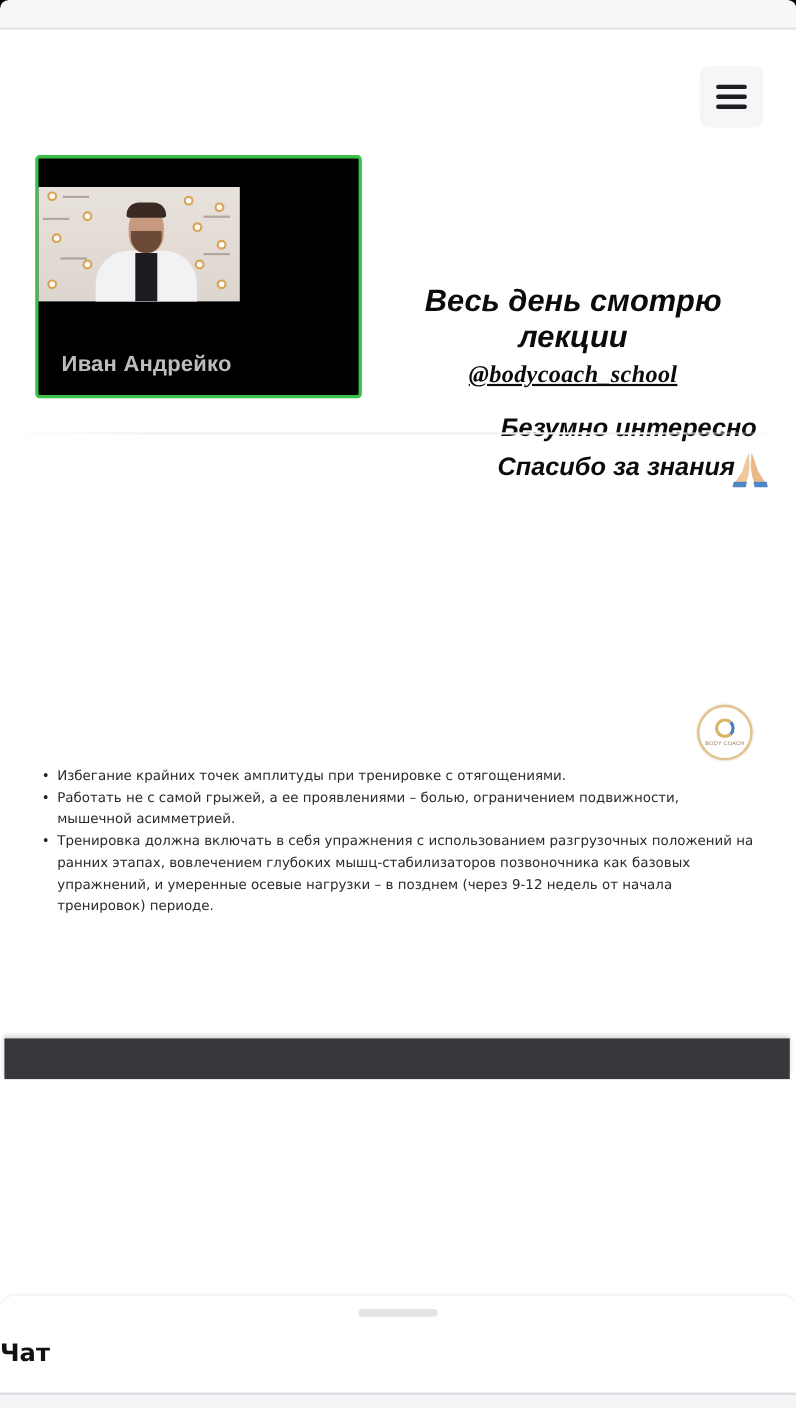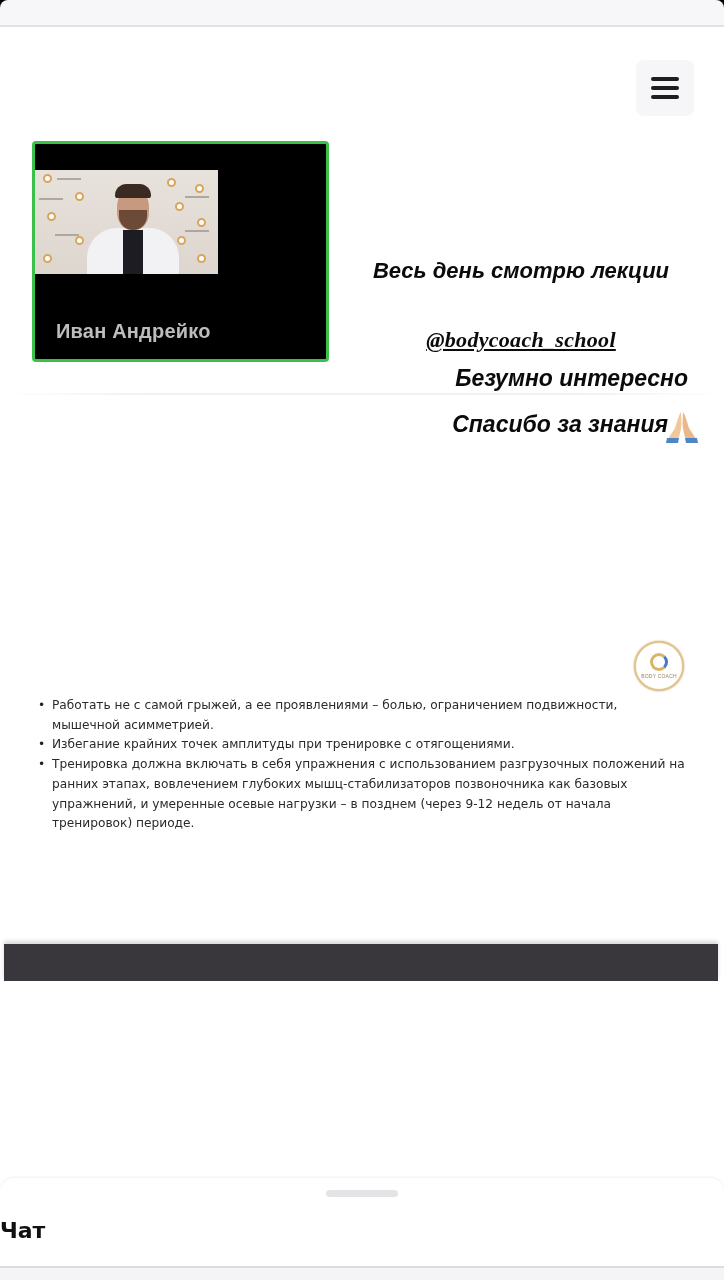--- a/index.html
+++ b/index.html
@@ -17,23 +17,23 @@
   .logo-dot { position: absolute; width: 9px; height: 9px; border-radius: 50%; border: 2px solid #d8a55a; background: #fff; }
   .wm-line { position: absolute; width: 24px; height: 2px; background: #9a9088; opacity: .7; }
   .person-head { position: absolute; left: 82px; top: 18px; width: 32px; height: 42px; border-radius: 45% 45% 42% 42%; background: #c79a80; }
   .person-hair { position: absolute; left: 80px; top: 14px; width: 36px; height: 14px; border-radius: 18px 18px 4px 4px; background: #3a2a22; }
   .person-beard { position: absolute; left: 84px; top: 40px; width: 28px; height: 20px; border-radius: 0 0 14px 14px; background: #6b4a38; }
   .person-body { position: absolute; left: 52px; top: 58px; width: 92px; height: 50px; border-radius: 30px 30px 0 0; background: #f2f2f4; }
   .person-shirt { position: absolute; left: 88px; top: 60px; width: 20px; height: 44px; background: #1c1c22; }
   .participant-name { position: absolute; left: 21px; top: 176px; font-size: 20px; color: #bdbdbd; letter-spacing: .2px; font-weight: bold; }
 
   .story-text { position: absolute; font-family: "Liberation Sans", sans-serif; font-style: italic; font-weight: bold; color: #0b0b0b; text-align: right; }
-  .line1 { left: 350px; top: 258px; width: 342px; font-size: 22px; text-align: center; }
+  .line1 { left: 350px; top: 258px; width: 342px; font-size: 28px; text-align: center; }
   .line2 { left: 350px; top: 290px; width: 342px; font-size: 22px; text-align: center; text-decoration: underline; font-family: "Liberation Serif", serif; letter-spacing: .3px; margin-top: 37px; }
-  .line3 { left: 390px; top: 365px; width: 298px; font-size: 23px; }
+  .line3 { left: 390px; top: 375px; width: 298px; font-size: 23px; }
   .line4 { left: 390px; top: 411px; width: 278px; font-size: 23px; }
   .pray-icon { position: absolute; left: 664px; top: 408px; width: 36px; height: 36px; }
 
   .content-divider { position: absolute; left: 0; top: 393px; width: 724px; height: 2px; background: linear-gradient(90deg, transparent, #f1f1f3 20%, #f1f1f3 80%, transparent); }
 
   .slide { position: absolute; left: 4px; top: 580px; width: 714px; height: 402px; background: #fff; }
   .slide-header { position: absolute; left: 0; top: 0; width: 714px; height: 84px; background: linear-gradient(180deg, #f5f9fd 0%, #dbe9f7 45%, #b6d3ef 100%); border-bottom: 3px solid #6e7e90; }
   .slide-title { position: absolute; left: 0; top: 34px; width: 714px; text-align: center; font-size: 20px; font-weight: bold; color: #1a1a1a; letter-spacing: -.2px; transform: scaleX(.93); }
   .slide-logo { position: absolute; left: 630px; top: 61px; width: 50px; height: 50px; border-radius: 50%; background: #fff; border: 2px solid #e0c58c; box-shadow: 0 0 2px #c79b65; display: flex; flex-direction: column; align-items: center; justify-content: center; }
   .slide-logo .mark { width: 18px; height: 18px; border-radius: 50%; border: 3px solid #d8b56a; border-right-color: #4b77c4; }
@@ -101,22 +101,22 @@
 </svg>
 
 <div class="content-divider"></div>
 
 <div class="slide">
   <div class="slide-logo">
     <div class="mark"></div>
     <div class="lbl">BODY COACH</div>
   </div>
   <ul class="bullets">
+    <li>Избегание крайних точек амплитуды при тренировке с отягощениями.</li>
     <li>Работать не с самой грыжей, а ее проявлениями – болью, ограничением подвижности, мышечной асимметрией.</li>
-    <li>Избегание крайних точек амплитуды при тренировке с отягощениями.</li>
     <li>Тренировка должна включать в себя упражнения с использованием разгрузочных положений на ранних этапах, вовлечением глубоких мышц-стабилизаторов позвоночника как базовых упражнений, и умеренные осевые нагрузки – в позднем (через 9-12 недель от начала тренировок) периоде.</li>
   </ul>
   <div class="slide-bar"></div>
 </div>
 
 <div class="bottom-sheet">
   <div class="sheet-handle"></div>
   <div class="chat-label">Чат</div>
 </div>
 <div class="bottom-strip"></div>

